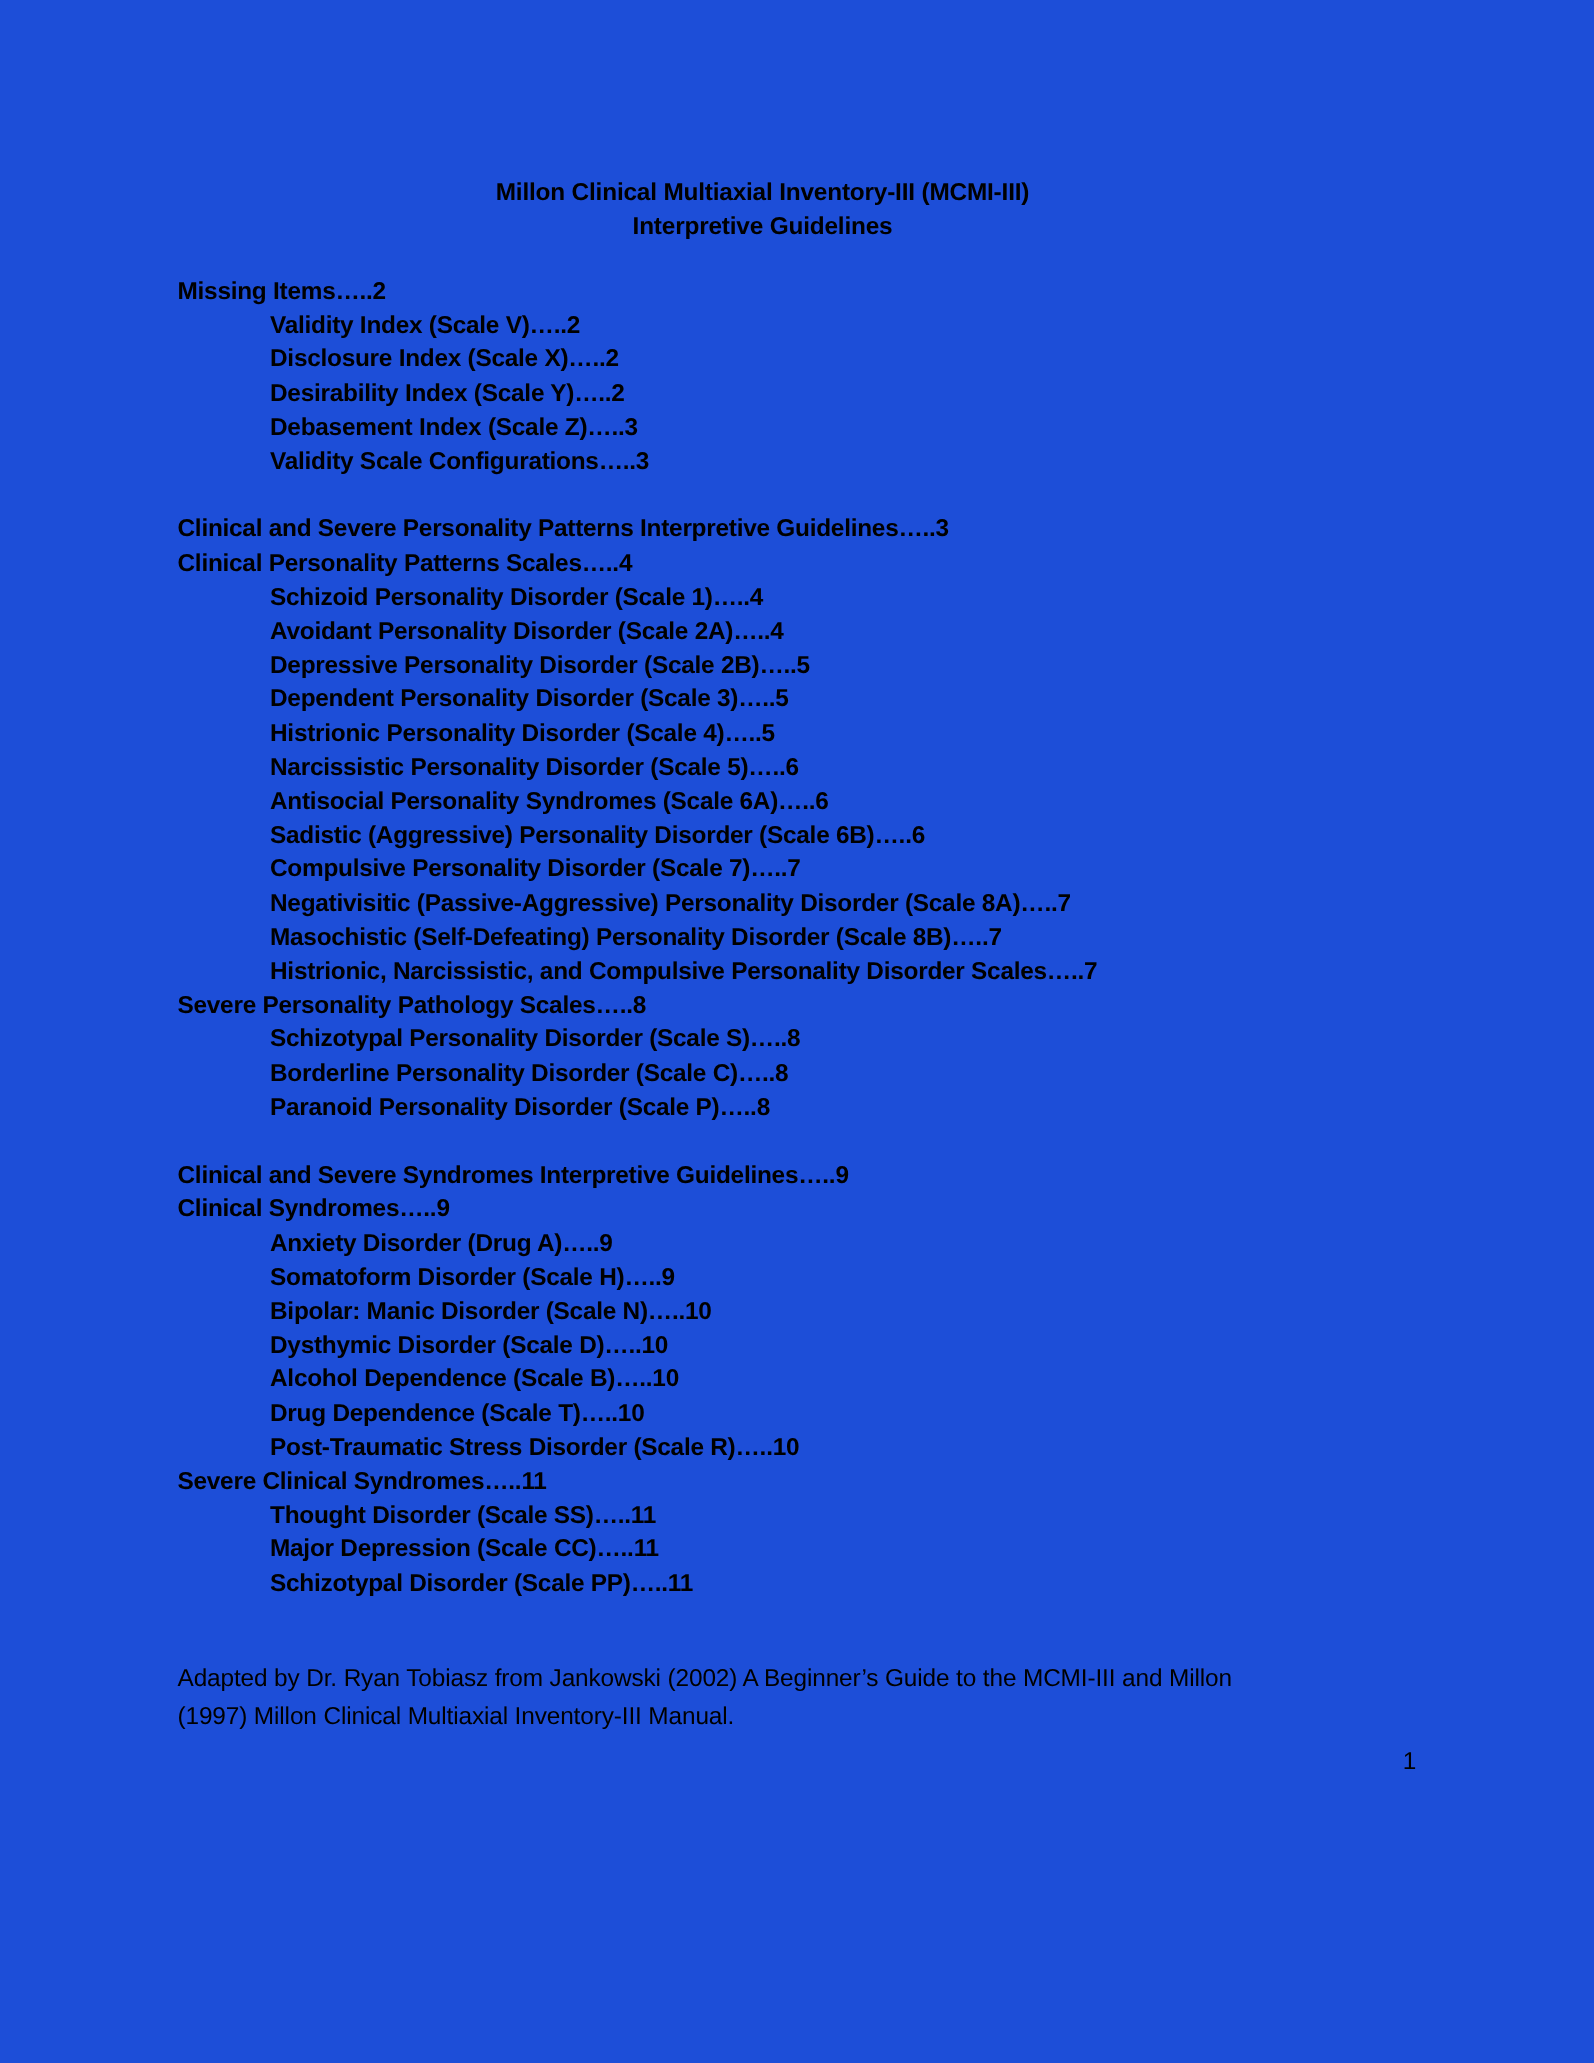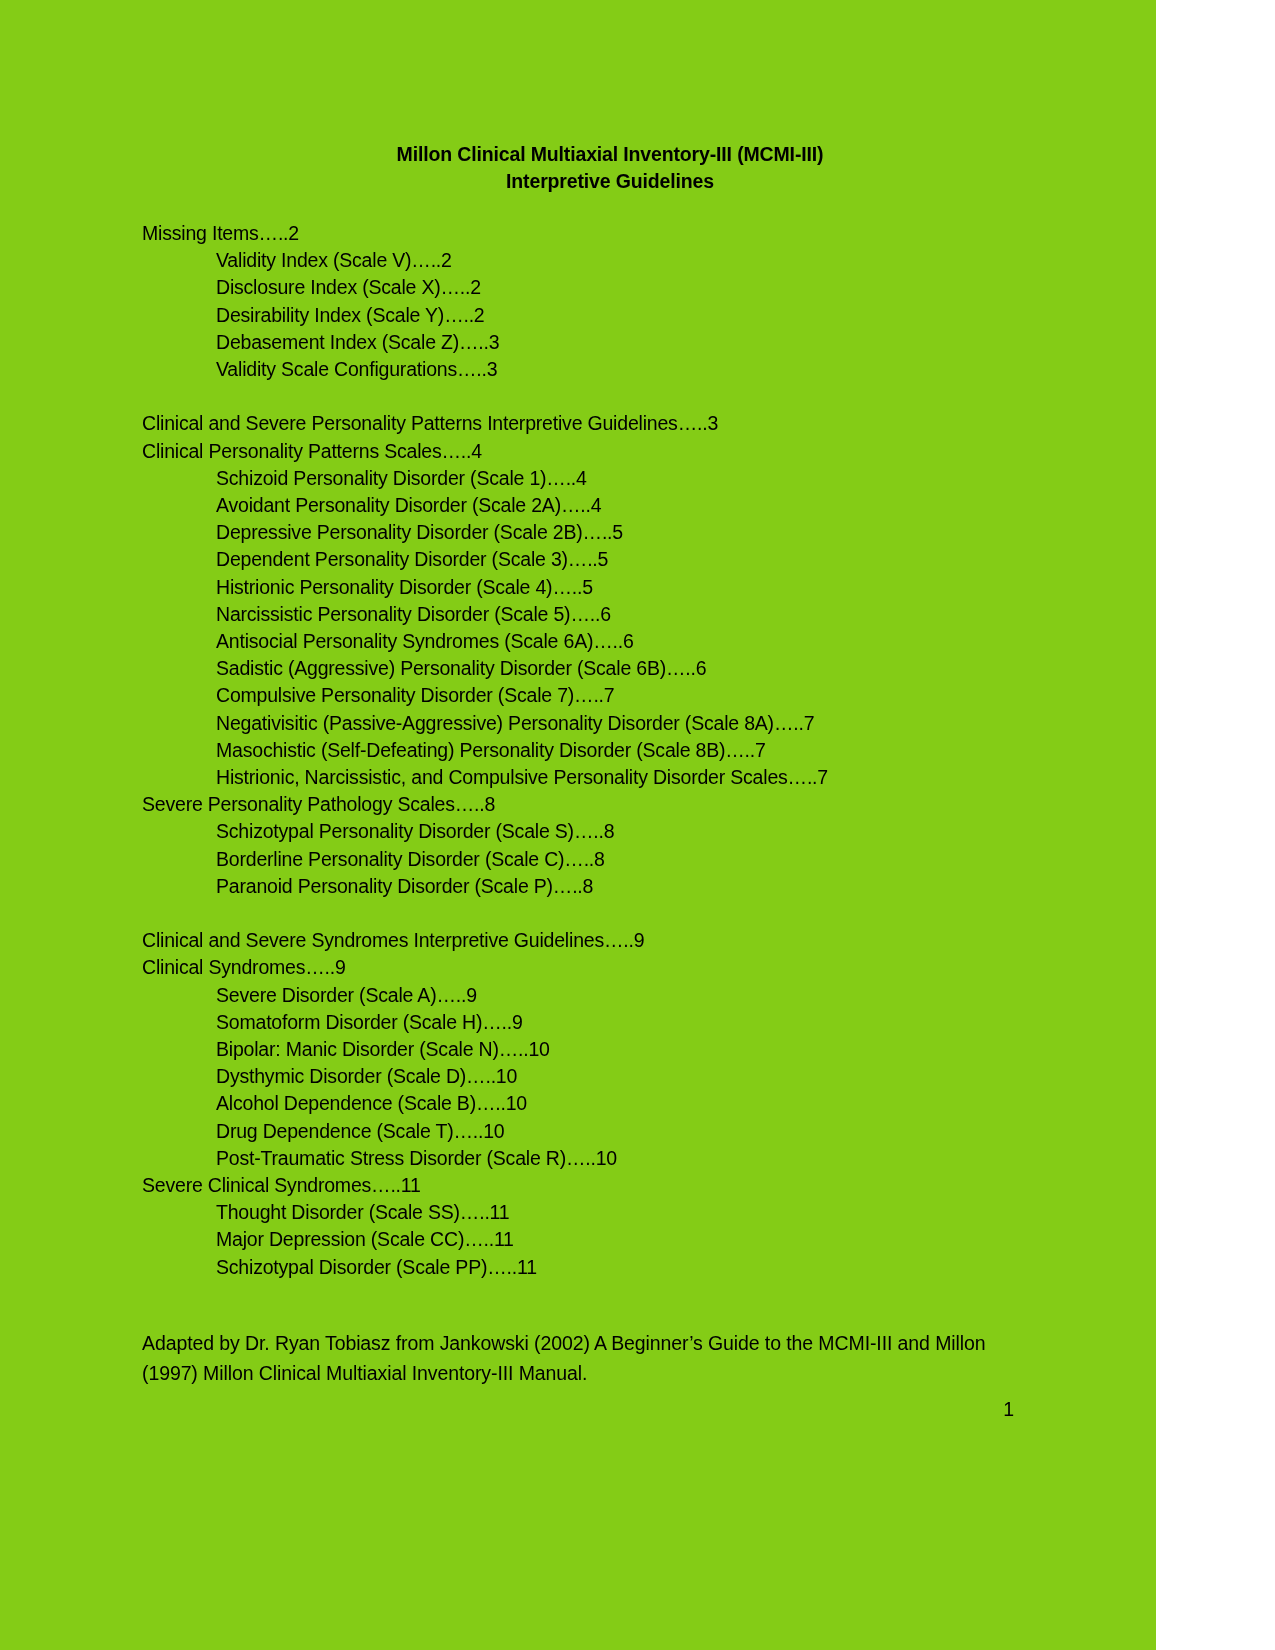--- a/index.html
+++ b/index.html
@@ -13,23 +13,23 @@
     height: 1650px;
     position: relative;
     font-family: "Liberation Sans", sans-serif;
     color: #000000;
     overflow: hidden;
   }
   .page {
     position: absolute;
     left: 0;
     top: 0;
-    width: 1156px;
+    width: 1275px;
     height: 1650px;
-    background: #84cc16;
+    background: #1d4ed8;
   }
   .content {
     position: absolute;
     left: 142px;
     top: 141px;
     width: 990px;
   }
 
   
   .doc-title {
@@ -44,21 +44,21 @@
   .doc-title .line {
     display: block;
     white-space: pre;
   }
 
   
   .toc {
     margin-top: 25px;
   }
   .toc-line {
-    font-weight: normal;
+    font-weight: bold;
     font-size: 19.5px;
     line-height: 27.2px;
     letter-spacing: -0.2px;
     white-space: pre;
     color: #000000;
   }
   .lvl-0 { padding-left: 0px; }
   .lvl-1 { padding-left: 74px; }
 
   .spacer {
@@ -124,21 +124,21 @@
         <div class="toc-line lvl-1">Negativisitic (Passive-Aggressive) Personality Disorder (Scale 8A)…..7</div>
         <div class="toc-line lvl-1">Masochistic (Self-Defeating) Personality Disorder (Scale 8B)…..7</div>
         <div class="toc-line lvl-1">Histrionic, Narcissistic, and Compulsive Personality Disorder Scales…..7</div>
         <div class="toc-line lvl-0">Severe Personality Pathology Scales…..8</div>
         <div class="toc-line lvl-1">Schizotypal Personality Disorder (Scale S)…..8</div>
         <div class="toc-line lvl-1">Borderline Personality Disorder (Scale C)…..8</div>
         <div class="toc-line lvl-1">Paranoid Personality Disorder (Scale P)…..8</div>
         <div class="spacer"></div>
         <div class="toc-line lvl-0">Clinical and Severe Syndromes Interpretive Guidelines…..9</div>
         <div class="toc-line lvl-0">Clinical Syndromes…..9</div>
-        <div class="toc-line lvl-1">Severe Disorder (Scale A)…..9</div>
+        <div class="toc-line lvl-1">Anxiety Disorder (Drug A)…..9</div>
         <div class="toc-line lvl-1">Somatoform Disorder (Scale H)…..9</div>
         <div class="toc-line lvl-1">Bipolar: Manic Disorder (Scale N)…..10</div>
         <div class="toc-line lvl-1">Dysthymic Disorder (Scale D)…..10</div>
         <div class="toc-line lvl-1">Alcohol Dependence (Scale B)…..10</div>
         <div class="toc-line lvl-1">Drug Dependence (Scale T)…..10</div>
         <div class="toc-line lvl-1">Post-Traumatic Stress Disorder (Scale R)…..10</div>
         <div class="toc-line lvl-0">Severe Clinical Syndromes…..11</div>
         <div class="toc-line lvl-1">Thought Disorder (Scale SS)…..11</div>
         <div class="toc-line lvl-1">Major Depression (Scale CC)…..11</div>
         <div class="toc-line lvl-1">Schizotypal Disorder (Scale PP)…..11</div>

